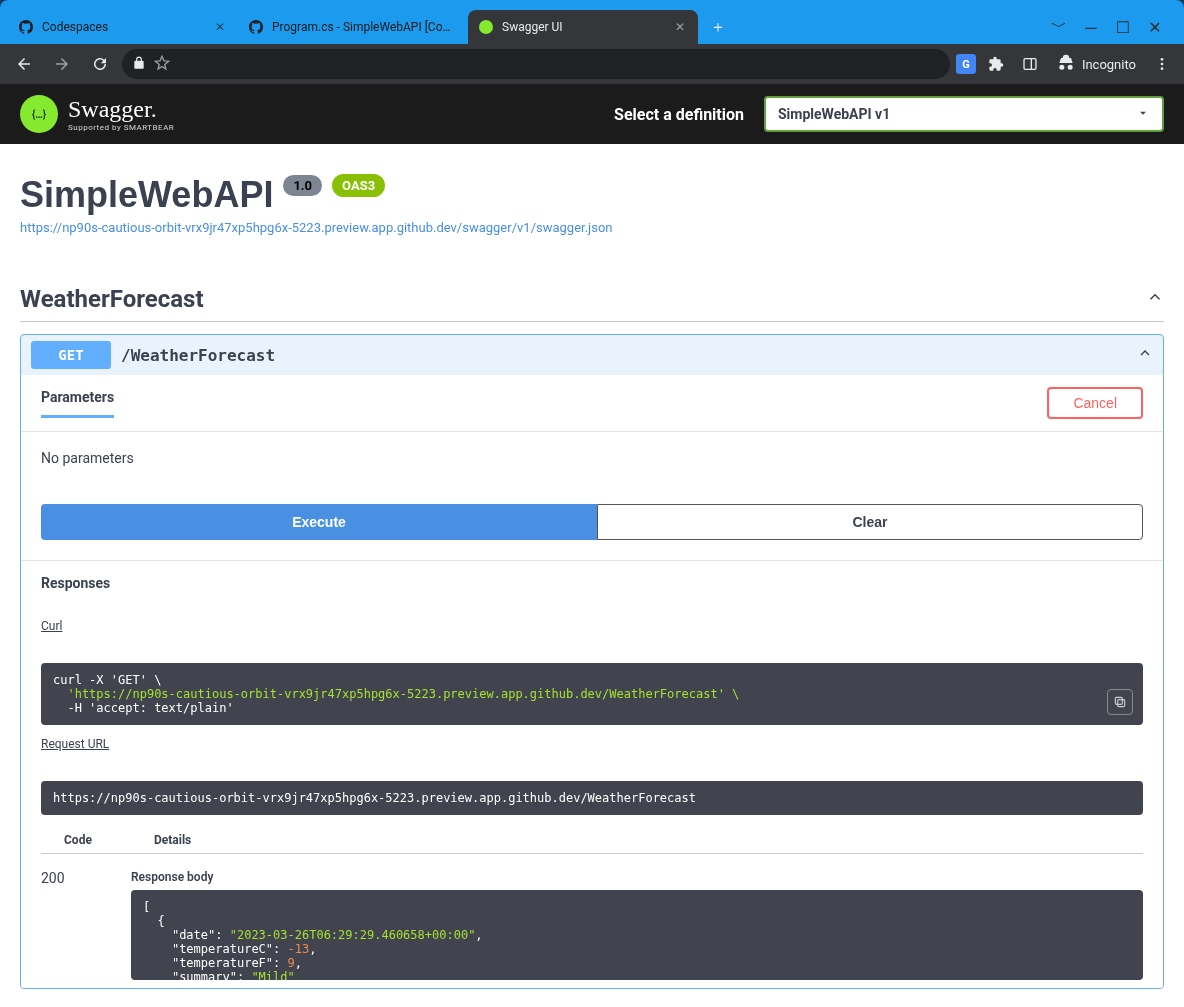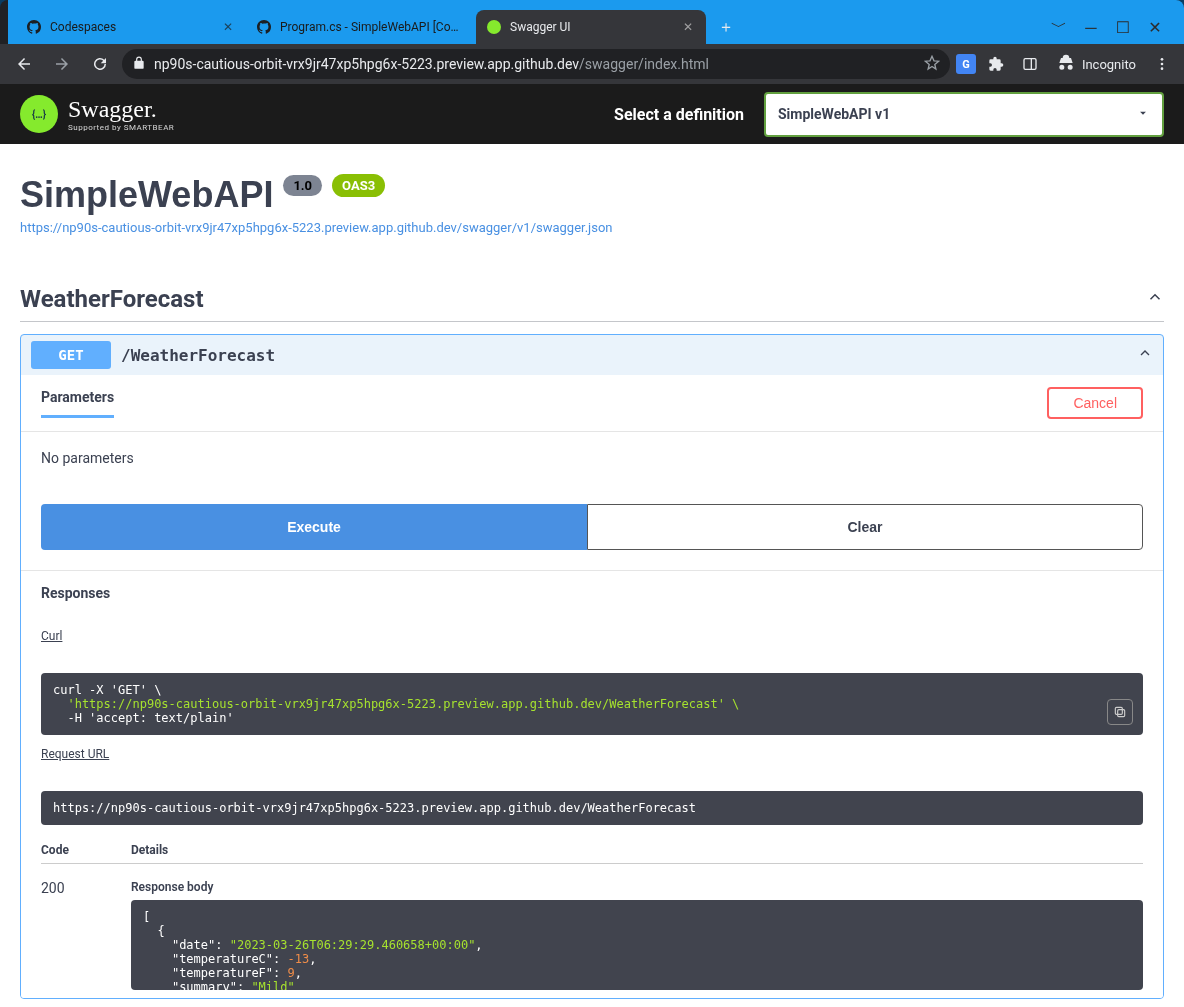--- a/index.html
+++ b/index.html
@@ -17,21 +17,20 @@
     background: #202124;
     border-radius: 8px 8px 0 0;
     overflow: hidden;
   }
   .titlebar {
     height: 44px;
     background: #1b9aee;
     display: flex;
     align-items: flex-end;
     padding: 0 8px;
-    margin-left: 8px;
   }
   .tabs-strip {
     display: flex;
     align-items: flex-end;
     height: 100%;
     flex: 1;
   }
   .tab {
     display: flex;
     align-items: center;
@@ -109,21 +108,21 @@
   .swagger-logo-icon {
     width: 38px; height: 38px; border-radius:50%; background:#85ea2d;
     display:flex; align-items:center; justify-content:center; color:#173647; font-weight:700; font-size:10px;
   }
   .swagger-logo-text { color:#fff; }
   .swagger-logo-main { font-family: serif; font-size: 24px; font-weight:500; }
   .swagger-logo-sub { font-size: 8px; letter-spacing:.5px; opacity:.8; }
   .topbar-spacer { flex:1; }
   .def-label { color:#fff; font-size:16px; font-weight:700; }
   .def-select {
-    width: 400px; height: 45px;
+    width: 400px; height: 36px;
     border: 2px solid #62a03f;
     background:#fff;
     padding: 0 12px;
     display:flex; align-items:center; justify-content:space-between;
     font-size:14px; font-weight:700; color:#3b4151;
     border-radius:4px; cursor:pointer;
   }
   .page-body { padding: 30px 20px; }
   .api-title { display:flex; align-items:center; gap:10px; }
   .api-title h2 { font-size: 36px; color:#3b4151; font-weight:700; font-family: sans-serif; }
@@ -143,29 +142,29 @@
   .op-summary { display:flex; align-items:center; padding: 6px 10px; cursor:pointer; }
   .method-badge { background:#61affe; color:#fff; font-weight:700; padding:6px 18px; border-radius:3px; font-size:14px; font-family: monospace; min-width:80px; text-align:center; }
   .op-path { font-family: monospace; font-size:16px; color:#3b4151; font-weight:600; margin-left:10px; }
   .op-body { background:#fff; }
   .param-bar { display:flex; align-items:center; justify-content:space-between; padding:12px 20px; border-bottom:1px solid rgba(0,0,0,.1); }
   .param-tab { font-size:14px; color:#3b4151; font-weight:700; padding-bottom:10px; border-bottom: 3px solid #61affe; }
   .cancel-btn { border:2px solid #ff6060; color:#ff6060; background:#fff; padding:6px 24px; border-radius:4px; font-weight:400; font-size:14px; cursor:pointer; }
   .param-content { padding: 18px 20px; color:#3b4151; font-size:14px; }
   .exec-row { display:flex; padding: 20px; gap:0; }
   .exec-btn { flex:1; background:#4990e2; color:#fff; font-weight:700; font-size:14px; border:none; padding:10px; border-radius:4px 0 0 4px; cursor:pointer; }
-  .clear-btn { flex:1; background:#fff; color:#3b4151; font-weight:600; font-size:14px; border:1px solid #555; padding:14px; border-radius:0 4px 4px 0; cursor:pointer; }
+  .clear-btn { flex:1; background:#fff; color:#3b4151; font-weight:600; font-size:14px; border:1px solid #555; padding:4px; border-radius:0 4px 4px 0; cursor:pointer; }
   .resp-header { padding: 14px 20px 8px; font-size:14px; font-weight:700; color:#3b4151; border-top:1px solid rgba(0,0,0,.1);}
   .resp-section { padding: 8px 20px; }
   .resp-label { font-size:12px; color:#3b4151; margin-bottom:6px; margin-top:12px;text-decoration:underline; }
   .code-block { background:#41444e; color:#fff; border-radius:4px; padding:10px 12px; font-family: monospace; font-size:12px; white-space:pre; overflow-x:auto; position:relative;margin-top:30px; }
   .code-block .s { color:#a6e22e; }
   .copy-icon { position:absolute; right:10px; bottom:10px; width:26px; height:26px; border:1px solid #888; border-radius:4px; display:flex; align-items:center; justify-content:center; cursor:pointer; color:#ccc; }
   .resp-table-head { display:flex; border-bottom:1px solid rgba(0,0,0,.2); padding:8px 0 6px; margin-top:10px; }
-  .resp-table-head .col-code { width:90px; font-size:12px; font-weight:700; color:#3b4151; }
+  .resp-table-head .col-code { width:90px; font-size:12px; font-weight:700; color:#3b4151;margin-left:23px; }
   .resp-table-head .col-det { font-size:12px; font-weight:700; color:#3b4151; }
   .resp-row { display:flex; padding-top:16px; }
   .resp-row .col-code { width:90px; font-size:14px; color:#3b4151; }
   .resp-row .col-det { flex:1; }
   .resp-body-label { font-size:12px; color:#3b4151; margin-bottom:6px; font-weight:600; }
   .json-block { background:#41444e; color:#fff; border-radius:4px; padding:10px 12px; font-family: monospace; font-size:12px; white-space:pre; position:relative; overflow-y:scroll; height:90px; }
   .json-block::-webkit-scrollbar { width:14px; background:#2f3136; }
   .json-block::-webkit-scrollbar-thumb { background:#5a5d63; }
   .json-key { color:#fff; }
   .json-str { color:#a6e22e; }
@@ -226,23 +225,20 @@
     <div class="nav-icon enabled">
       <svg width="18" height="18" viewBox="0 0 24 24">
           <path fill="currentColor" d="M17.65 6.35A8 8 0 1 0 20 12h-2a6 6 0 1 1-1.76-4.24L13 11h7V4l-2.35 2.35z"></path>
         </svg>
     </div>
     <div class="omnibox">
       <span>
         <svg width="14" height="14" viewBox="0 0 24 24">
             <path fill="#e8eaed" d="M18 8h-1V6a5 5 0 0 0-10 0v2H6a2 2 0 0 0-2 2v10a2 2 0 0 0 2 2h12a2 2 0 0 0 2-2V10a2 2 0 0 0-2-2zM9 6a3 3 0 0 1 6 0v2H9z"></path>
           </svg>
-      </span>
-      <span class="url">
-        <span>np90s-cautious-orbit-vrx9jr47xp5hpg6x-5223.preview.app.github.dev</span><span class="dim">/swagger/index.html</span>
       </span>
       <span>
         <svg width="16" height="16" viewBox="0 0 24 24">
             <path fill="none" stroke="#9aa0a6" stroke-width="2" d="M12 17.3 6.2 21l1.6-6.8L2 9.3l7-.6L12 2l3 6.7 7 .6-5.8 4.9L17.8 21z"></path>
           </svg>
       </span>
     </div>
     <div class="ext-icon" style="background:#4285f4;border-radius:3px;width:20px;height:20px;">
         <span style="color:#fff;font-size:11px;font-weight:700;">G</span>
       </div>

